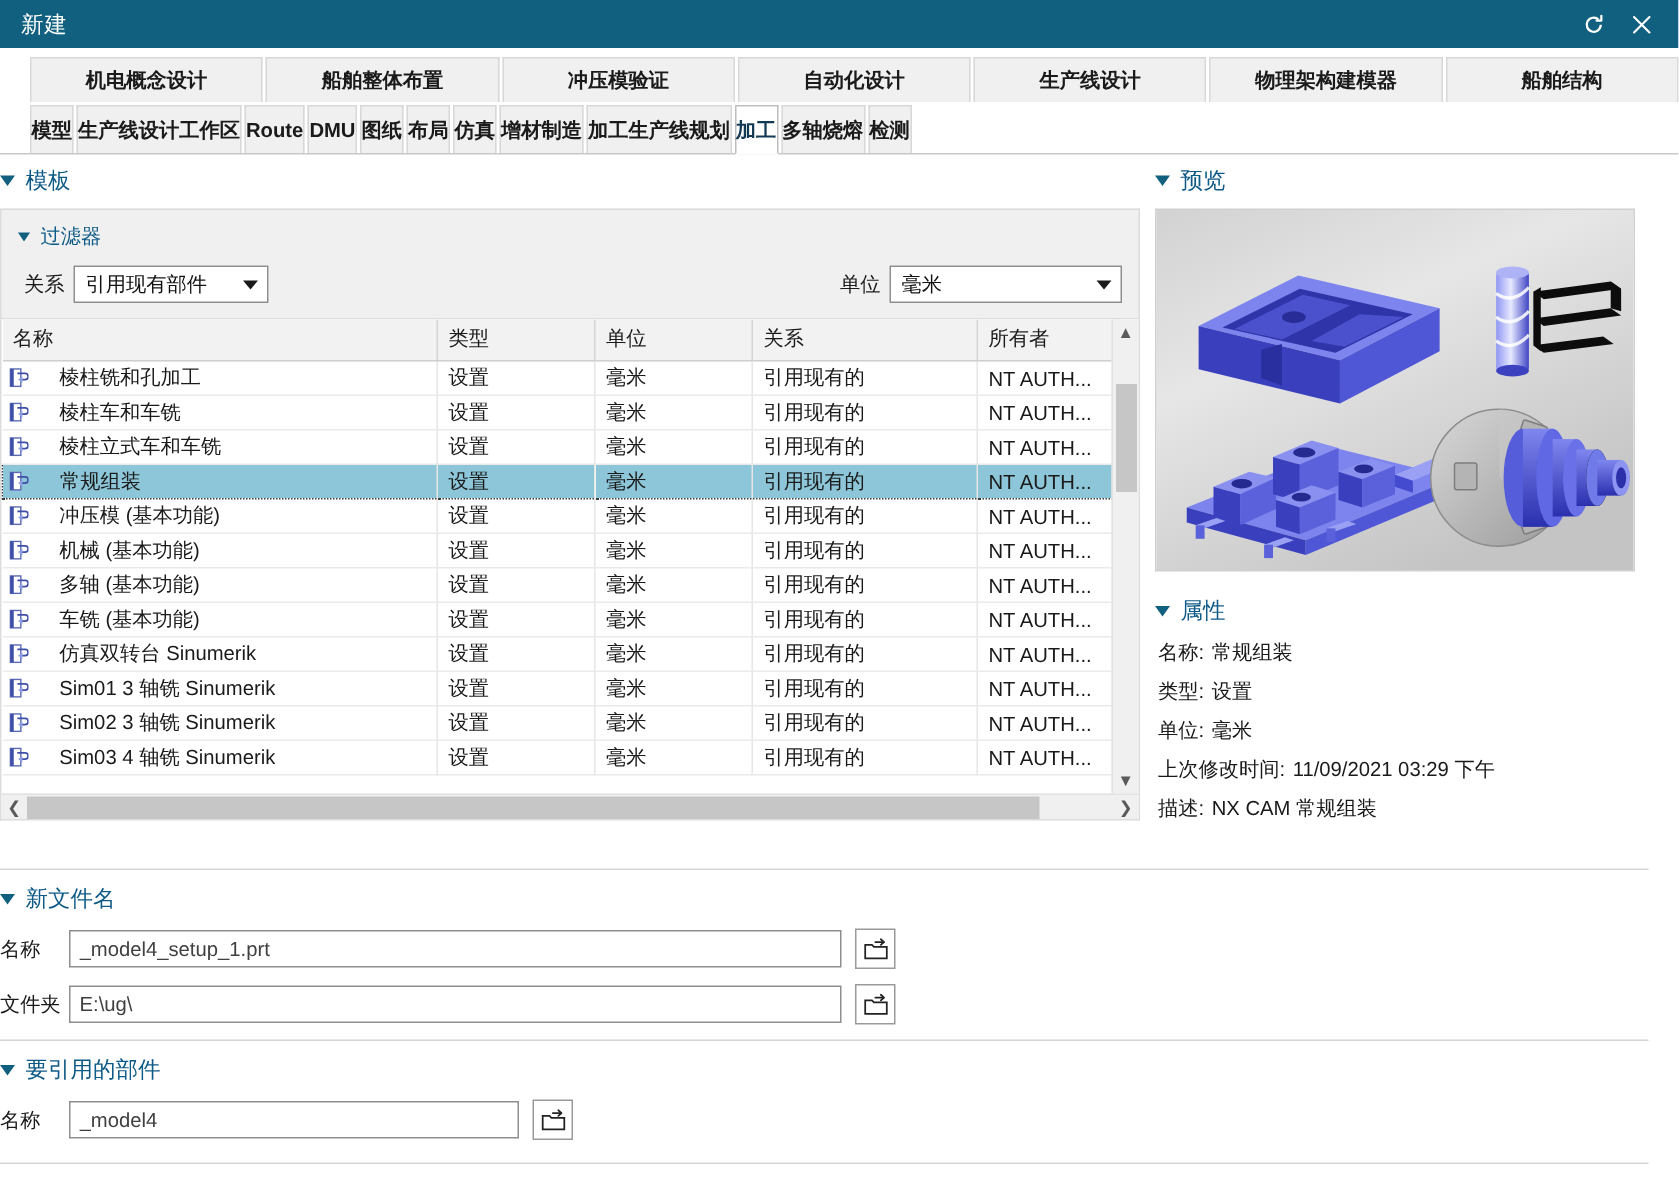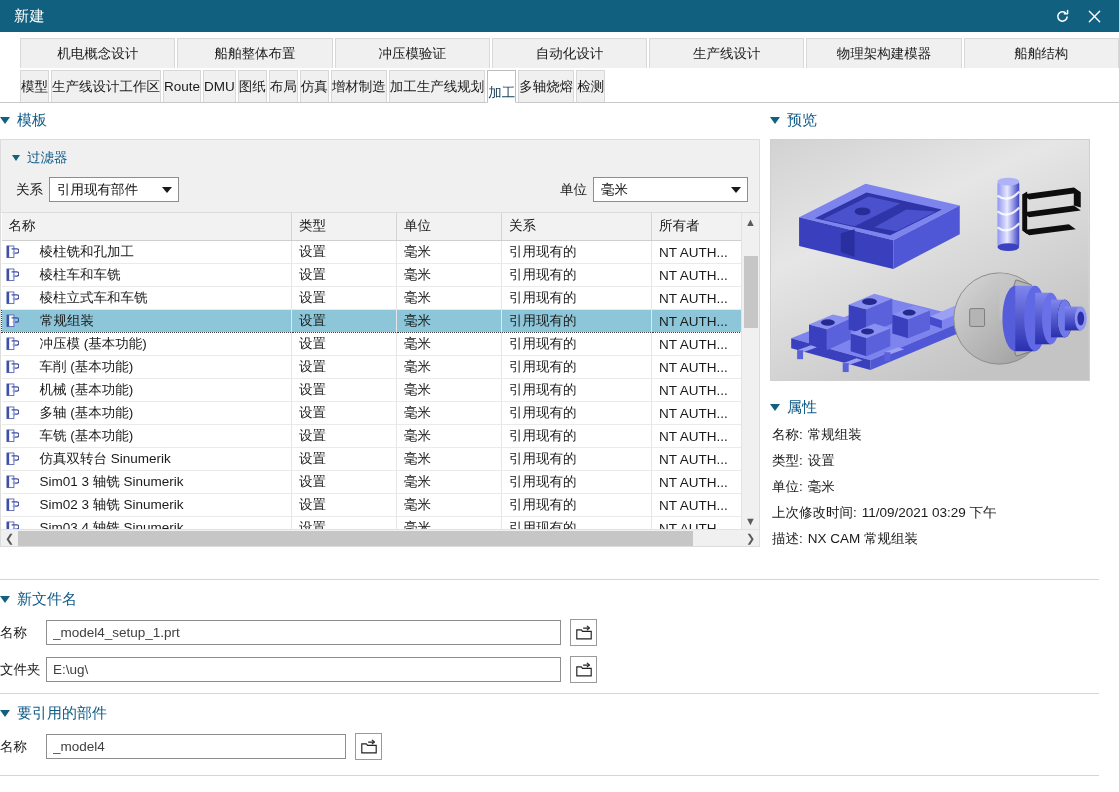--- a/index.html
+++ b/index.html
@@ -45,20 +45,21 @@
   
   #tabs-wrap {
     background: #ffffff;
     padding-left: 20px;
     padding-right: 0px;
   }
   .tabrow {
     display: flex;
     align-items: stretch;
     gap: 2px;
+    font-weight: bold;
   }
   .tabrow.row1 { height: 30px; margin-top: 6px; }
   .tabrow.row2 { height: 32px; margin-top: 2px; }
 
   .tab {
     background: #f0f0f0;
     border: 1px solid #d8d8d8;
     border-bottom: none;
     display: flex;
     align-items: center;
@@ -72,21 +73,20 @@
   .tabrow.row1 .tab { flex: 1 1 0; }
   .tabrow.row2 .tab { padding: 0 0; }
   .tab.selected {
     background: #ffffff;
     border: 1px solid #bdbdbd;
     border-bottom: 1px solid #ffffff;
     color: #123a52;
     position: relative;
     z-index: 3;
     margin-bottom: -1px;
-    align-items: flex-end;
   }
 
   
   #content {
     border-top: 1px solid #c8c8c8;
     height: 690px;
     position: relative;
     background: #ffffff;
     margin-right: 0;
   }
@@ -571,37 +571,20 @@
                 <tr class="row">
                   <td class="c-name">
                     <span class="name-cell">
                       <span class="doc-icon"><svg viewBox="0 0 14 15" width="13" height="14">
                           <rect x="1" y="1" width="7.5" height="12.5" fill="#ffffff" stroke="#5b6bb5" stroke-width="1"></rect>
                           <rect x="1" y="1" width="2.4" height="12.5" fill="#3f4fa8"></rect>
                           <path d="M6 4.2 h5.6 a2.2 2.2 0 0 1 0 4.4 H9.2" fill="none" stroke="#3f4fa8" stroke-width="1.3"></path>
                           <polygon points="9.6,6.2 9.6,11 6.6,8.6" fill="#8f9ee0"></polygon>
                         </svg></span>
                       <span>冲压模 (基本功能)</span>
-                    </span>
-                  </td>
-                  <td class="c-type">设置</td>
-                  <td class="c-unit">毫米</td>
-                  <td class="c-relation">引用现有的</td>
-                  <td class="c-owner">NT AUTH...</td>
-                </tr>
-                <tr class="row">
-                  <td class="c-name">
-                    <span class="name-cell">
-                      <span class="doc-icon"><svg viewBox="0 0 14 15" width="13" height="14">
-                          <rect x="1" y="1" width="7.5" height="12.5" fill="#ffffff" stroke="#5b6bb5" stroke-width="1"></rect>
-                          <rect x="1" y="1" width="2.4" height="12.5" fill="#3f4fa8"></rect>
-                          <path d="M6 4.2 h5.6 a2.2 2.2 0 0 1 0 4.4 H9.2" fill="none" stroke="#3f4fa8" stroke-width="1.3"></path>
-                          <polygon points="9.6,6.2 9.6,11 6.6,8.6" fill="#8f9ee0"></polygon>
-                        </svg></span>
-                      <span>车削 (基本功能)</span>
                     </span>
                   </td>
                   <td class="c-type">设置</td>
                   <td class="c-unit">毫米</td>
                   <td class="c-relation">引用现有的</td>
                   <td class="c-owner">NT AUTH...</td>
                 </tr>
                 <tr class="row">
                   <td class="c-name">
                     <span class="name-cell">

